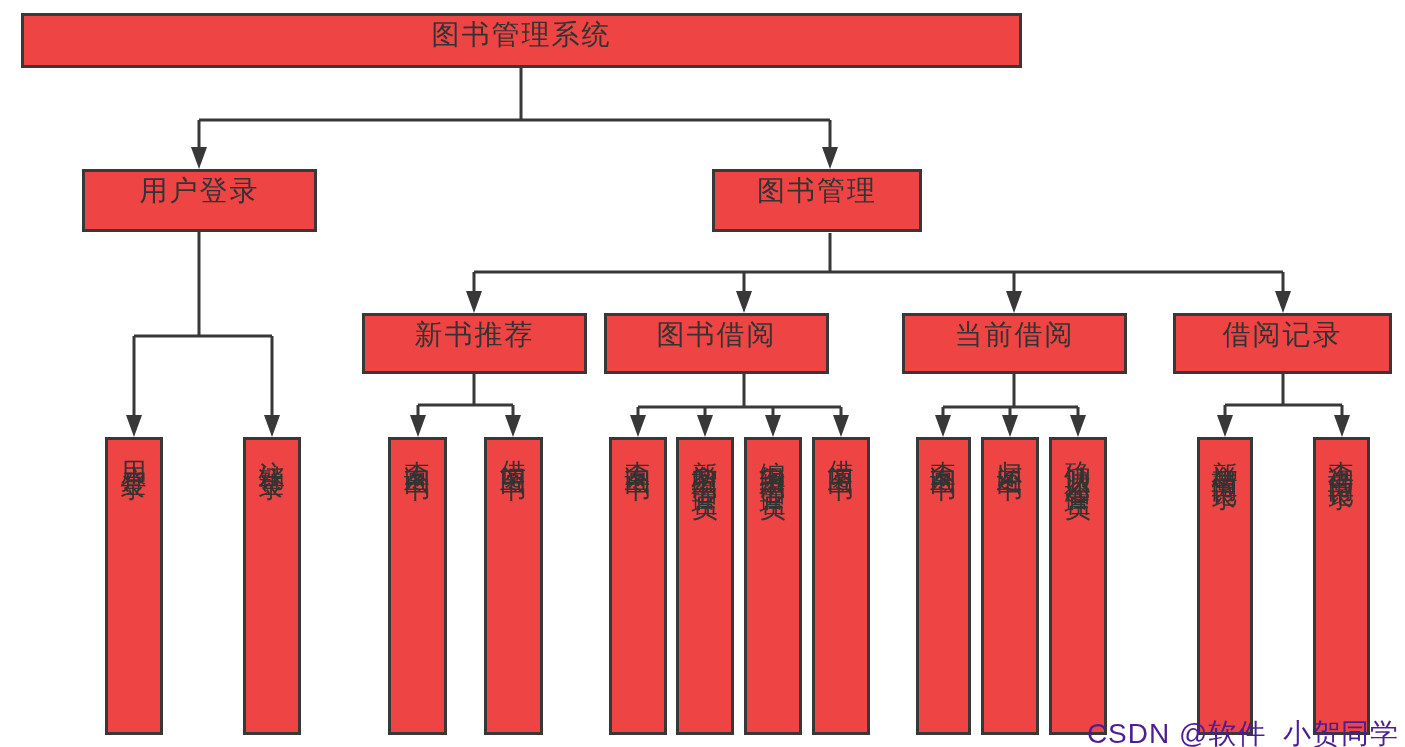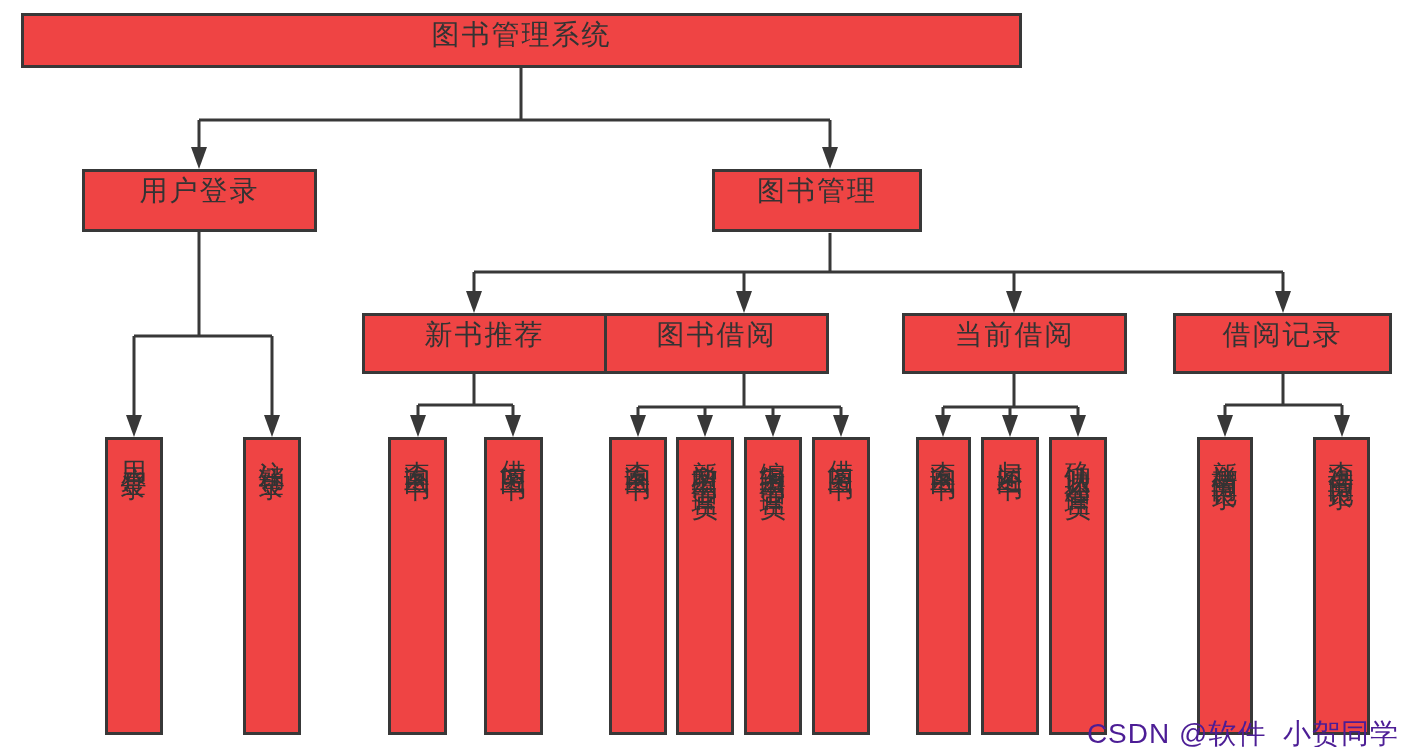--- a/index.html
+++ b/index.html
@@ -92,21 +92,21 @@
     <span class="label">图书管理系统</span>
   </div>
 
   <div class="node h" style="left:82px; top:169px; width:235px; height:63px;">
     <span class="label">用户登录</span>
   </div>
   <div class="node h" style="left:712px; top:169px; width:210px; height:63px;">
     <span class="label">图书管理</span>
   </div>
 
-  <div class="node h" style="left:362px; top:313px; width:245px; height:61px;">
+  <div class="node h" style="left:362px; top:313px; width:225px; height:61px;">
     <span class="label">新书推荐</span>
   </div>
   <div class="node h" style="left:604px; top:313px; width:225px; height:61px;">
     <span class="label">图书借阅</span>
   </div>
   <div class="node h" style="left:902px; top:313px; width:225px; height:61px;">
     <span class="label">当前借阅</span>
   </div>
   <div class="node h" style="left:1173px; top:313px; width:219px; height:61px;">
     <span class="label">借阅记录</span>

